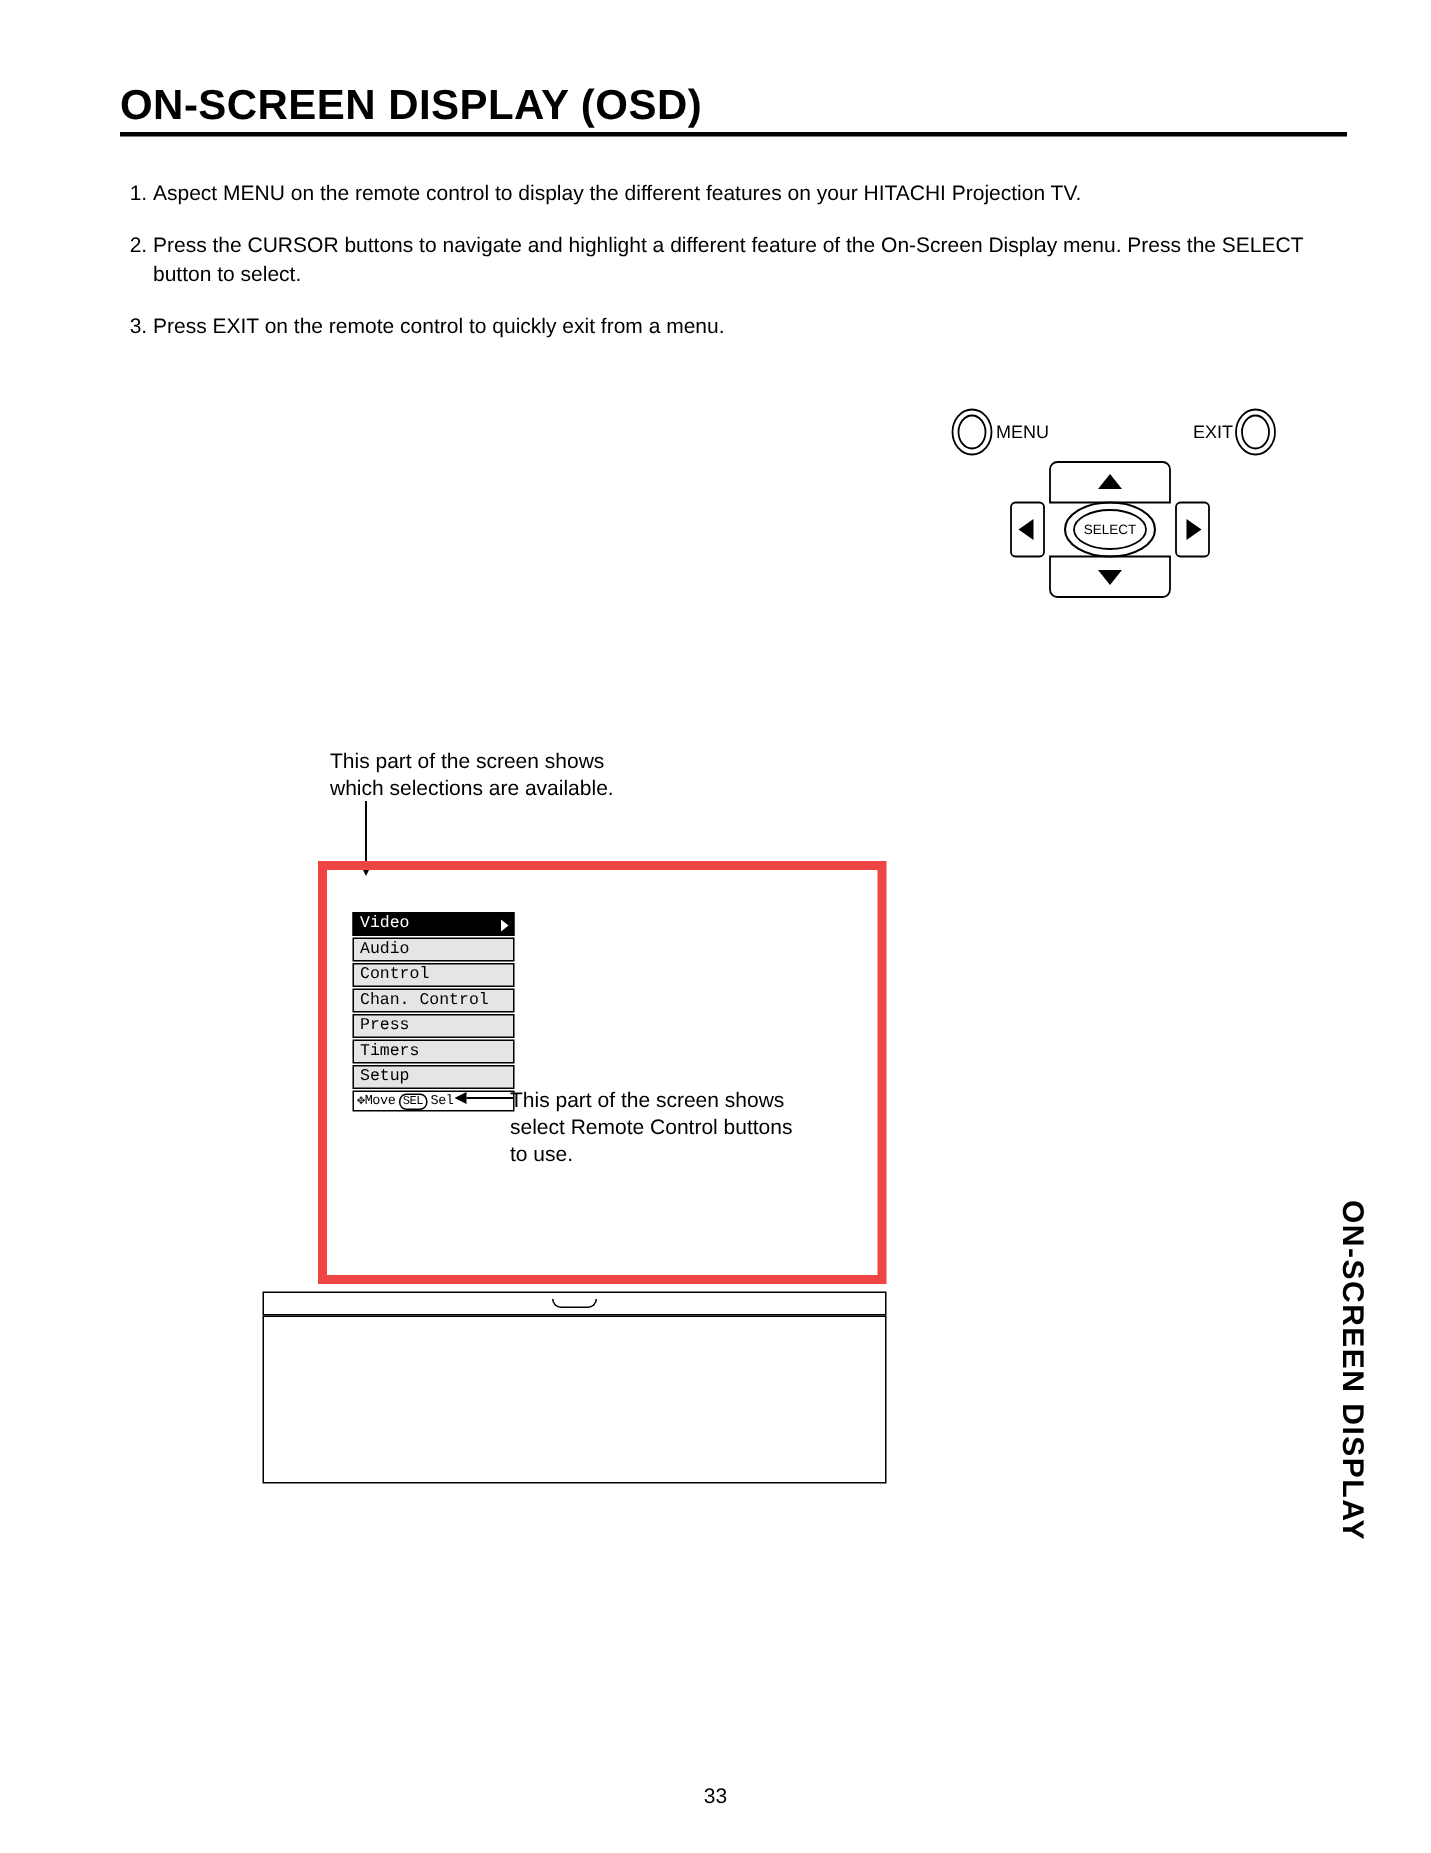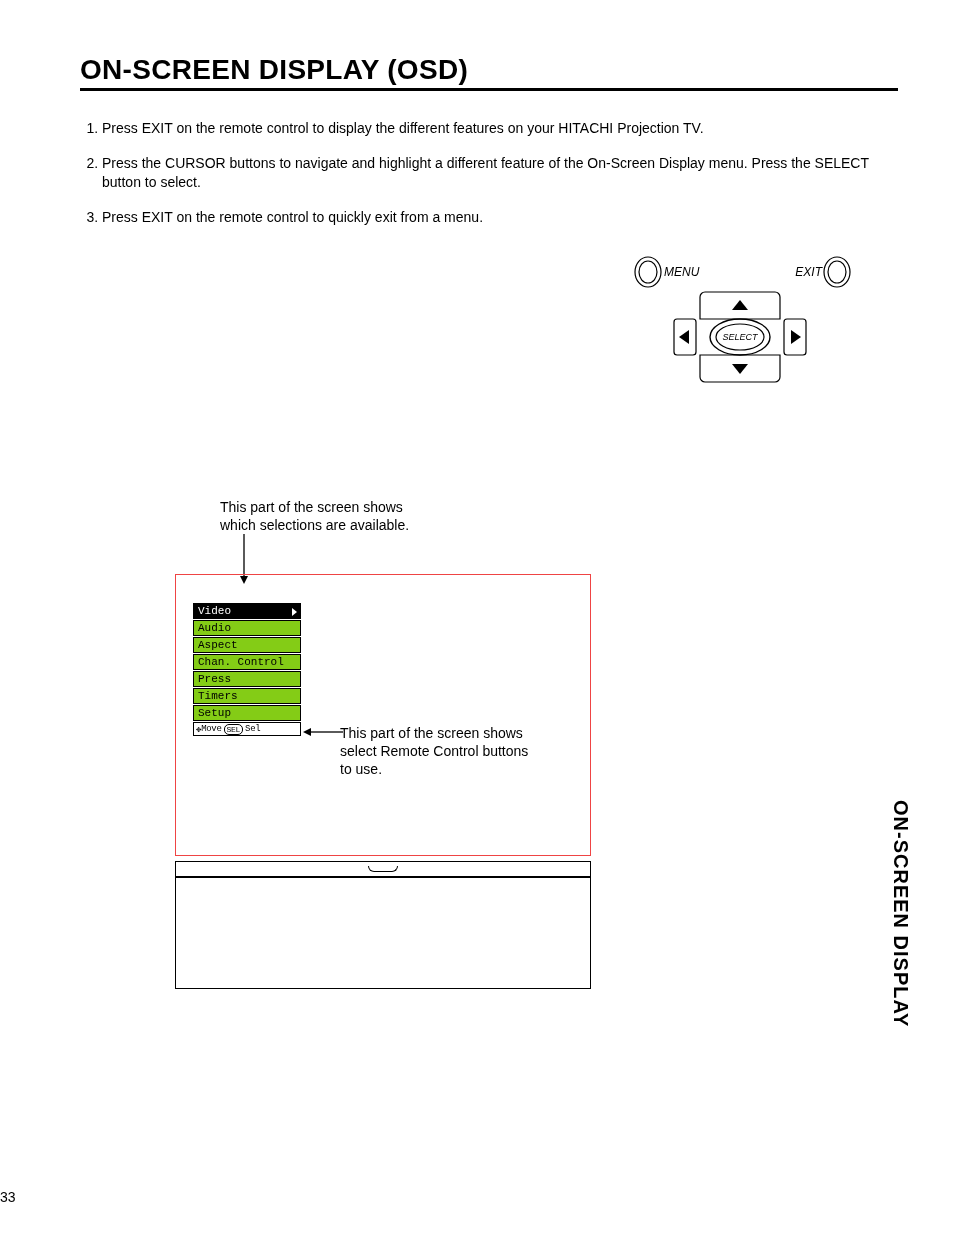--- a/index.html
+++ b/index.html
@@ -1,51 +1,51 @@
 <!DOCTYPE html>
 <html><head>
 <meta charset="utf-8">
 <style>
   html,body{margin:0;padding:0;background:#fff;color:#000;font-family:Arial,Helvetica,sans-serif;}
   .page{width:954px;height:1235px;position:relative;box-sizing:border-box;padding:54px 56px 0 80px;}
   .title{font-size:28px;font-weight:bold;letter-spacing:0.3px;border-bottom:3px solid #000;padding-bottom:2px;margin-bottom:28px;}
   ol.steps{margin:0;padding-left:22px;font-size:14px;line-height:1.35;}
   ol.steps li{margin-bottom:16px;}
-  .remote{position:absolute;left:630px;top:252px;width:230px;height:150px;font-style:italic;}
+  .remote{position:absolute;left:630px;top:268px;width:230px;height:150px;}
   .remote svg{width:100%;height:100%;}
   .caption-top{position:absolute;left:220px;top:498px;font-size:14px;line-height:1.3;}
   .tv{position:absolute;left:175px;top:574px;width:416px;}
-  .tv-screen{border:1px solid #ef4444;height:282px;position:relative;box-sizing:border-box;}
+  .tv-screen{border:6px solid #ef4444;height:282px;position:relative;box-sizing:border-box;margin-left:37px;}
   .tv-gap{height:5px;}
   .tv-bar{border:1px solid #000;height:16px;position:relative;box-sizing:border-box;}
   .tv-base{border:1px solid #000;height:112px;box-sizing:border-box;}
   .tv-bar::after{content:"";position:absolute;left:50%;top:4px;width:28px;height:5px;border:1px solid #000;border-top:none;border-radius:0 0 6px 6px;transform:translateX(-50%);}
   .menu-list{position:absolute;left:17px;top:28px;}
-  .menu-item{display:flex;align-items:center;width:108px;height:16px;border:1px solid #000;margin-bottom:1px;background:#84cc16;font-family:"Courier New",monospace;font-size:11px;padding-left:4px;box-sizing:border-box;}
+  .menu-item{display:flex;align-items:center;width:108px;height:16px;border:1px solid #000;margin-bottom:1px;background:#e5e5e5;font-family:"Courier New",monospace;font-size:11px;padding-left:4px;box-sizing:border-box;}
   .menu-item.sel{background:#000;color:#fff;position:relative;}
   .menu-item.sel::after{content:"";position:absolute;right:3px;top:4px;width:0;height:0;border-left:5px solid #fff;border-top:4px solid transparent;border-bottom:4px solid transparent;}
   .menu-hint{width:108px;height:14px;border:1px solid #000;background:#fff;font-family:"Courier New",monospace;font-size:9px;display:flex;align-items:center;padding-left:2px;box-sizing:border-box;letter-spacing:-0.3px;}
   .hint-sel{border:1px solid #000;border-radius:5px;font-size:8px;padding:0 2px;margin:0 2px;line-height:9px;}
   .arrow-top{position:absolute;left:238px;top:534px;}
   .arrow-top svg{display:block;}
   .arrow-mid{position:absolute;left:303px;top:726px;}
   .arrow-mid svg{display:block;}
   .caption-mid{position:absolute;left:340px;top:724px;font-size:14px;line-height:1.3;}
   .sidetab{position:absolute;right:42px;top:800px;font-size:20px;font-weight:bold;writing-mode:vertical-rl;letter-spacing:1px;}
-  .pagenum{position:absolute;left:0;right:0;bottom:30px;text-align:left;font-size:14px;}
+  .pagenum{position:absolute;left:0;right:0;bottom:30px;text-align:center;font-size:14px;}
 </style>
 </head>
 <body>
 
 <div class="page">
 
   <div class="title">ON-SCREEN DISPLAY (OSD)</div>
 
   <ol class="steps">
-    <li>Press EXIT on the remote control to display the different features on your HITACHI Projection TV.</li>
+    <li>Aspect MENU on the remote control to display the different features on your HITACHI Projection TV.</li>
     <li>Press the CURSOR buttons to navigate and highlight a different feature of the On-Screen Display menu. Press the SELECT button to select.</li>
     <li>Press EXIT on the remote control to quickly exit from a menu.</li>
   </ol>
 
   <div class="remote">
     <svg viewBox="0 0 230 150">
 
       <ellipse cx="18" cy="20" rx="13" ry="15" fill="none" stroke="#000" stroke-width="1.2"></ellipse>
       <ellipse cx="18" cy="20" rx="9" ry="11" fill="none" stroke="#000" stroke-width="1.2"></ellipse>
       <text x="34" y="24" font-size="12" font-family="Arial">MENU</text>
@@ -82,21 +82,21 @@
         <line x1="6" y1="0" x2="6" y2="42" stroke="#000" stroke-width="1.3"></line>
         <polygon points="6,50 2,42 10,42" fill="#000"></polygon>
       </svg>
   </div>
 
   <div class="tv">
     <div class="tv-screen">
       <div class="menu-list">
         <div class="menu-item sel">Video</div>
         <div class="menu-item">Audio</div>
-        <div class="menu-item">Aspect</div>
+        <div class="menu-item">Control</div>
         <div class="menu-item">Chan. Control</div>
         <div class="menu-item">Press</div>
         <div class="menu-item">Timers</div>
         <div class="menu-item">Setup</div>
         <div class="menu-hint">
           <span style="font-size:9px;">✥</span>
           <span>Move</span>
           <span class="hint-sel">SEL</span>
           <span>Sel</span>
         </div>

